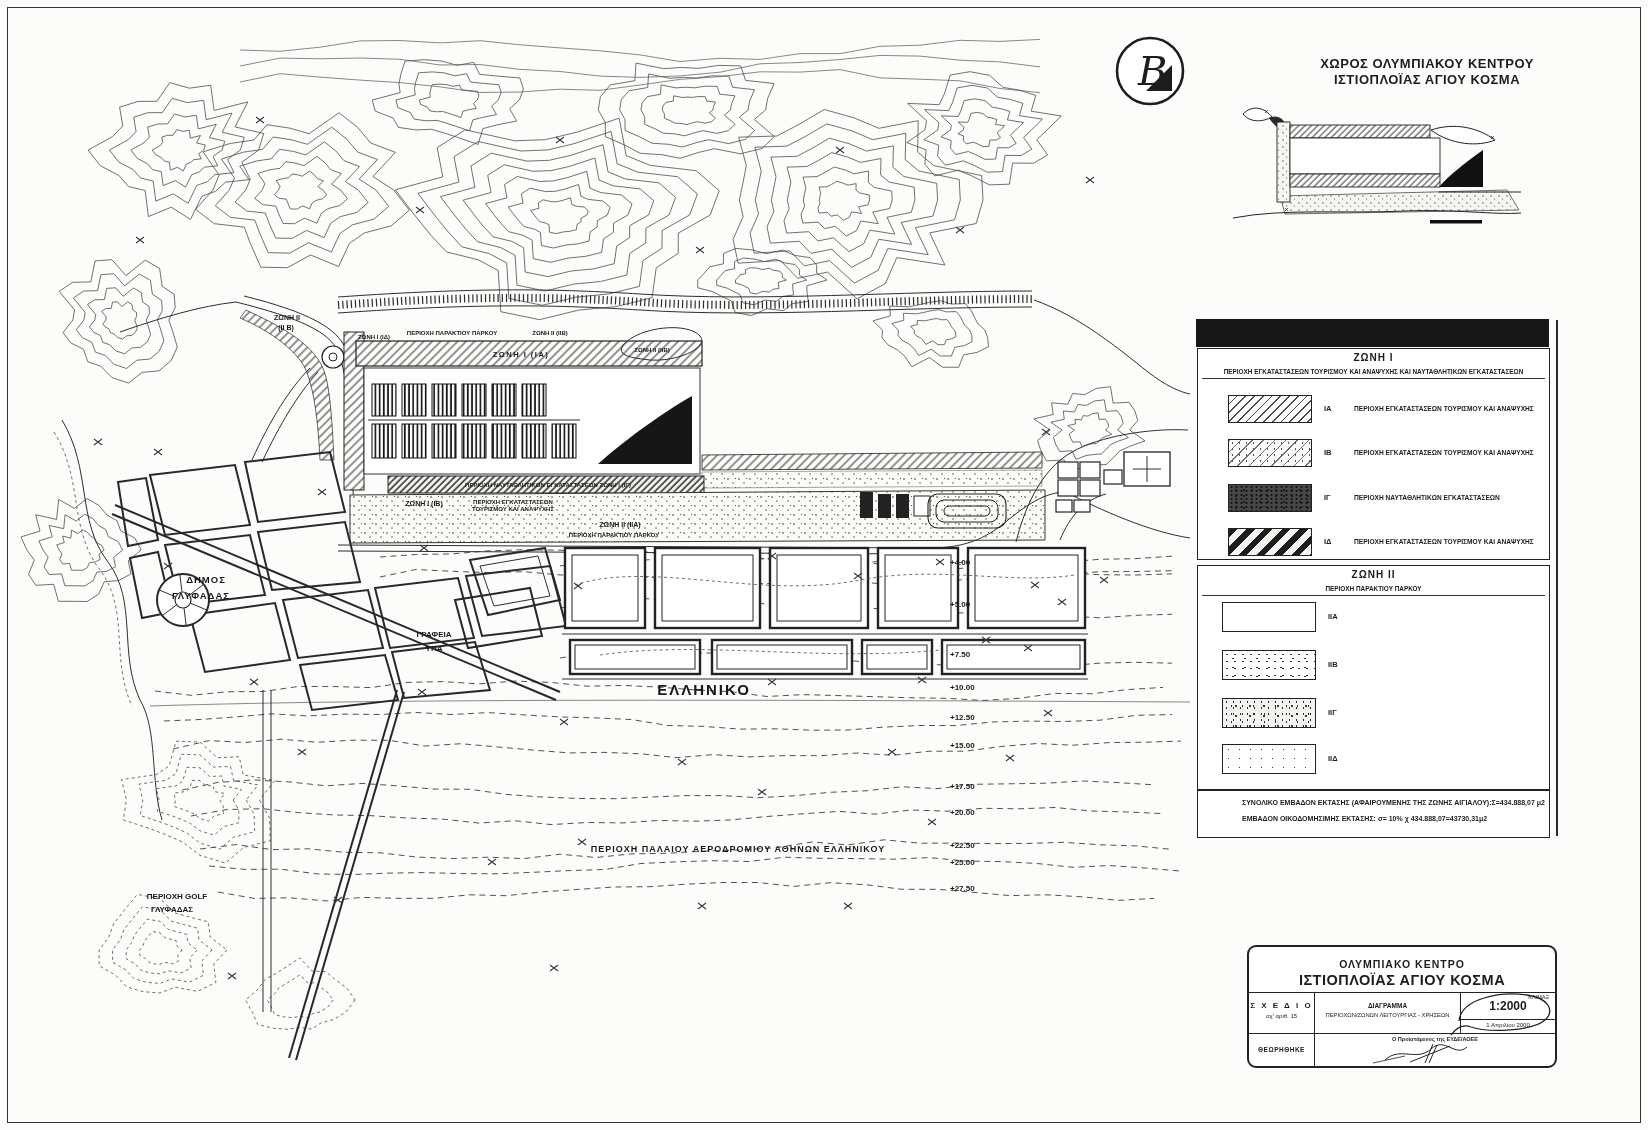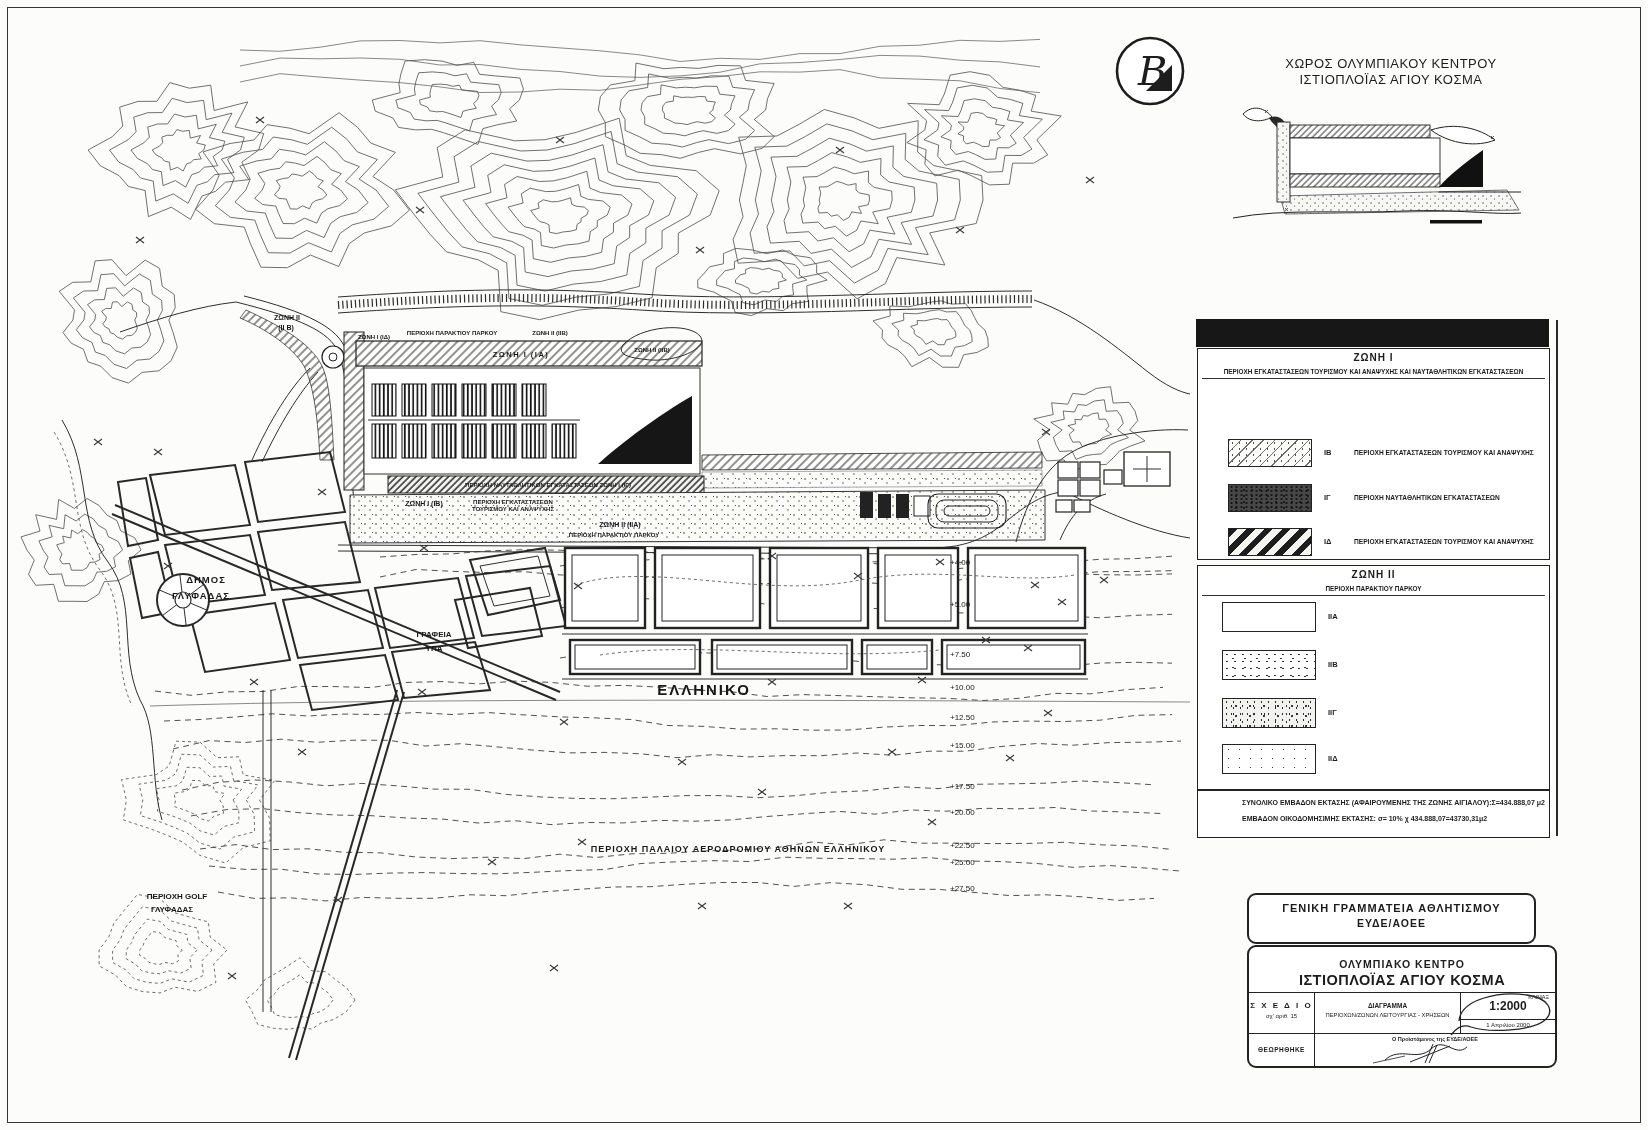--- a/index.html
+++ b/index.html
@@ -20,24 +20,24 @@
 #map-labels{position:absolute;left:0;top:0;width:1190px;height:1130px;pointer-events:none}
 .lbl{position:absolute;transform:translate(-50%,-50%);white-space:nowrap;color:#181818}
 .k-zone{font-size:7px;font-weight:bold}
 .k-zs{font-size:6px;font-weight:bold}
 .k-zoneb{font-size:7.5px;font-weight:bold;letter-spacing:1.5px}
 .k-zw{font-size:6px;font-weight:bold;white-space:normal;width:95px;line-height:1.15;text-align:center}
 .k-city{font-size:9.5px;font-weight:bold;letter-spacing:1px}
 .k-city2{font-size:8px;font-weight:bold}
 .k-big{font-size:15px;font-weight:bold;letter-spacing:2px}
 .k-area{font-size:9px;font-weight:bold;letter-spacing:1px}
-.k-depth{font-size:8px;font-weight:normal;transform:translate(0,-50%)}
-
-.ins-title{position:absolute;left:1256px;top:56px;width:270px;text-align:center;
-  font-weight:normal;font-size:13px;letter-spacing:.5px;line-height:1.25}
+.k-depth{font-size:8px;font-weight:bold;transform:translate(0,-50%)}
+
+.ins-title{position:absolute;left:1292px;top:56px;width:270px;text-align:center;
+  font-weight:bold;font-size:13px;letter-spacing:.5px;line-height:1.25}
 .lg-black{position:absolute;left:1197px;top:320px;width:351px;height:26px;background:#171717;
   box-shadow:0 0 0 1px #171717}
 .lg-box{position:absolute;left:1197px;border:1.6px solid #222;background:#fff}
 #lgz1{top:348px;width:351px;height:210px}
 #lgz2{top:565px;width:351px;height:223px}
 #lgnotes{top:790px;width:351px;height:46px}
 .vline{position:absolute;background:#2a2a2a}
 .lg-title{position:absolute;top:3px;left:0;right:0;text-align:center;font-weight:bold;
   font-size:10px;letter-spacing:1px}
 .lg-sub{position:absolute;top:19px;left:4px;right:4px;text-align:center;font-weight:bold;
@@ -531,20 +531,25 @@
     <rect x="205" y="124" width="52" height="3.5" fill="#111"></rect>
     <path d="M40,14 l3,3 m-3,0 l3,-3 M266,40 l3,3 m-3,0 l3,-3 M60,112 l3,3 m-3,0 l3,-3" stroke="#333" stroke-width=".8"></path>
   </svg>
 
   <div class="lg-black"></div>
   <div class="vline" style="left:1556px;top:320px;width:2px;height:516px"></div>
 
   <div class="lg-box" id="lgz1">
     <div class="lg-title">ΖΩΝΗ Ι</div>
     <div class="lg-sub">ΠΕΡΙΟΧΗ ΕΓΚΑΤΑΣΤΑΣΕΩΝ ΤΟΥΡΙΣΜΟΥ ΚΑΙ ΑΝΑΨΥΧΗΣ ΚΑΙ ΝΑΥΤΑΘΛΗΤΙΚΩΝ ΕΓΚΑΤΑΣΤΑΣΕΩΝ</div>
+    <div class="lg-row" style="top:46px;height:26px">
+      <div class="sw pat-ia"></div>
+      <div class="lg-code">ΙΑ</div>
+      <div class="lg-desc">ΠΕΡΙΟΧΗ ΕΓΚΑΤΑΣΤΑΣΕΩΝ ΤΟΥΡΙΣΜΟΥ ΚΑΙ ΑΝΑΨΥΧΗΣ</div>
+    </div>
     <div class="lg-row" style="top:90px;height:26px">
       <div class="sw pat-ib"></div>
       <div class="lg-code">ΙΒ</div>
       <div class="lg-desc">ΠΕΡΙΟΧΗ ΕΓΚΑΤΑΣΤΑΣΕΩΝ ΤΟΥΡΙΣΜΟΥ ΚΑΙ ΑΝΑΨΥΧΗΣ</div>
     </div>
     <div class="lg-row" style="top:179px;height:26px">
       <div class="sw pat-id"></div>
       <div class="lg-code">ΙΔ</div>
       <div class="lg-desc">ΠΕΡΙΟΧΗ ΕΓΚΑΤΑΣΤΑΣΕΩΝ ΤΟΥΡΙΣΜΟΥ ΚΑΙ ΑΝΑΨΥΧΗΣ</div>
     </div>
@@ -574,24 +579,20 @@
       <div class="sw pat-iid"></div>
       <div class="lg-code">ΙΙΔ</div>
     </div>
   </div>
 
   <div class="lg-box" id="lgnotes">
     <div class="note-line" style="top:8px">ΣΥΝΟΛΙΚΟ ΕΜΒΑΔΟΝ ΕΚΤΑΣΗΣ (ΑΦΑΙΡΟΥΜΕΝΗΣ ΤΗΣ ΖΩΝΗΣ ΑΙΓΙΑΛΟΥ):Σ=434.888,07 μ2</div>
     <div class="note-line" style="top:24px">ΕΜΒΑΔΟΝ ΟΙΚΟΔΟΜΗΣΙΜΗΣ ΕΚΤΑΣΗΣ: σ= 10% χ 434.888,07=43730,31μ2</div>
   </div>
 
-  <div class="tb-boxA">
-    <div class="tbA1">ΓΕΝΙΚΗ   ΓΡΑΜΜΑΤΕΙΑ   ΑΘΛΗΤΙΣΜΟΥ</div>
-    <div class="tbA2">ΕΥΔΕ/ΑΟΕΕ</div>
-  </div>
 
   <div class="tb-boxB">
     <div class="tbB1">ΟΛΥΜΠΙΑΚΟ  ΚΕΝΤΡΟ</div>
     <div class="tbB2">ΙΣΤΙΟΠΛΟΪΑΣ ΑΓΙΟΥ ΚΟΣΜΑ</div>
     <div class="tb-grid">
       <div class="tb-cell c1">
         <div class="l1">Σ Χ Ε Δ Ι Ο</div>
         <div class="l2">σχ' αριθ. 15</div>
       </div>
       <div class="tb-cell c2">

